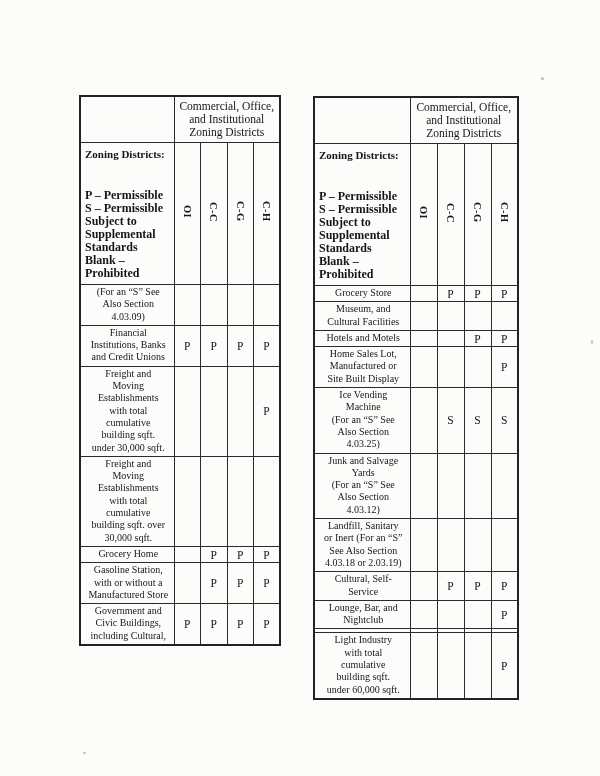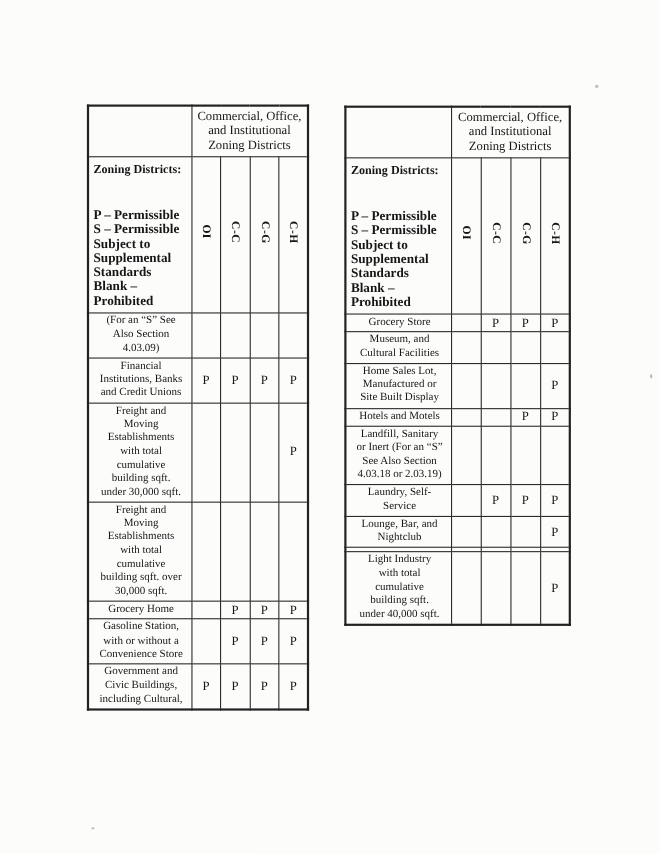--- a/index.html
+++ b/index.html
@@ -130,21 +130,21 @@
         <tr>
           <td class="lbl">Grocery Home</td>
           <td class="val"></td>
           <td class="val">P</td>
           <td class="val">P</td>
           <td class="val">P</td>
         </tr>
         <tr>
           <td class="lbl">Gasoline Station,
 with or without a
-Convenience Store</td>
+Manufactured Store</td>
           <td class="val"></td>
           <td class="val">P</td>
           <td class="val">P</td>
           <td class="val">P</td>
         </tr>
         <tr>
           <td class="lbl">Government and
 Civic Buildings,
 including Cultural,</td>
           <td class="val">P</td>
@@ -204,47 +204,69 @@
         </tr>
         <tr>
           <td class="lbl">Museum, and
 Cultural Facilities</td>
           <td class="val"></td>
           <td class="val"></td>
           <td class="val"></td>
           <td class="val"></td>
         </tr>
         <tr>
+          <td class="lbl">Hotels and Motels</td>
+          <td class="val"></td>
+          <td class="val"></td>
+          <td class="val">P</td>
+          <td class="val">P</td>
+        </tr>
+        <tr>
           <td class="lbl">Home Sales Lot,
 Manufactured or
 Site Built Display</td>
           <td class="val"></td>
           <td class="val"></td>
           <td class="val"></td>
           <td class="val">P</td>
         </tr>
         <tr>
-          <td class="lbl">Hotels and Motels</td>
-          <td class="val"></td>
-          <td class="val"></td>
-          <td class="val">P</td>
-          <td class="val">P</td>
+          <td class="lbl">Ice Vending
+Machine
+(For an “S” See
+Also Section
+4.03.25)</td>
+          <td class="val"></td>
+          <td class="val">S</td>
+          <td class="val">S</td>
+          <td class="val">S</td>
+        </tr>
+        <tr>
+          <td class="lbl">Junk and Salvage
+Yards
+(For an “S” See
+Also Section
+4.03.12)</td>
+          <td class="val"></td>
+          <td class="val"></td>
+          <td class="val"></td>
+          <td class="val"></td>
         </tr>
         <tr>
           <td class="lbl">Landfill, Sanitary
 or Inert (For an “S”
 See Also Section
 4.03.18 or 2.03.19)</td>
           <td class="val"></td>
           <td class="val"></td>
           <td class="val"></td>
           <td class="val"></td>
         </tr>
         <tr>
-          <td class="lbl">Laundry, Self-
+          <td class="lbl">Cultural, Self-
 Service</td>
           <td class="val"></td>
           <td class="val">P</td>
           <td class="val">P</td>
           <td class="val">P</td>
         </tr>
         <tr>
           <td class="lbl">Lounge, Bar, and
 Nightclub</td>
           <td class="val"></td>
@@ -257,21 +279,21 @@
           <td class="val"></td>
           <td class="val"></td>
           <td class="val"></td>
           <td class="val"></td>
         </tr>
         <tr>
           <td class="lbl">Light Industry
 with total
 cumulative
 building sqft.
-under 40,000 sqft.</td>
+under 60,000 sqft.</td>
           <td class="val"></td>
           <td class="val"></td>
           <td class="val"></td>
           <td class="val">P</td>
         </tr>
       </tbody>
   </table>
 
   <div class="speck speck-a"></div>
   <div class="speck speck-b"></div>

